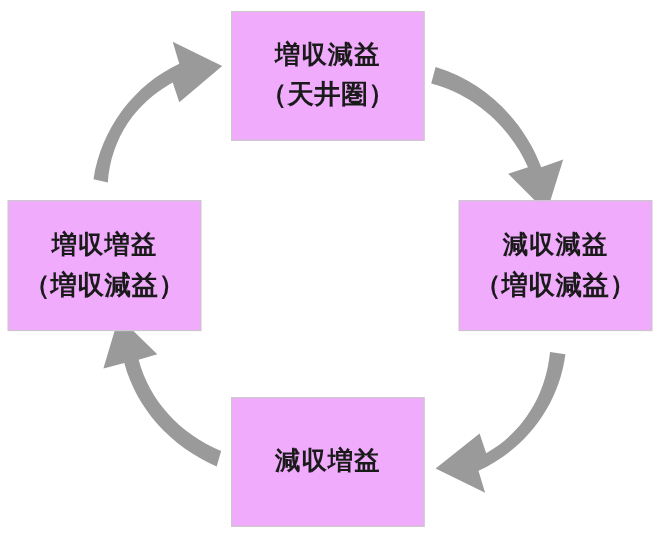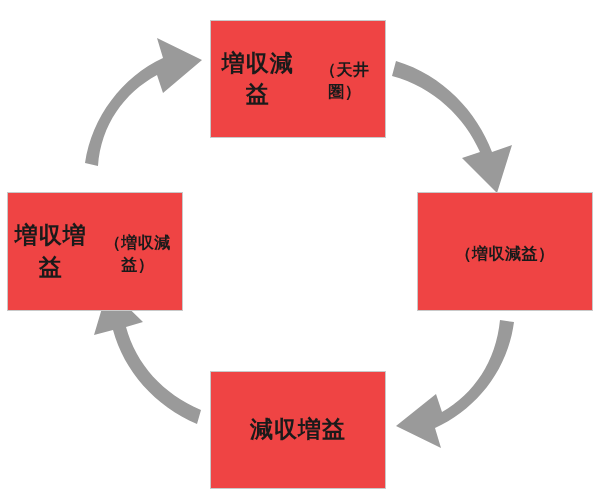--- a/index.html
+++ b/index.html
@@ -21,37 +21,37 @@
   .arrow-layer {
     position: absolute;
     left: 0;
     top: 0;
     width: 600px;
     height: 489px;
   }
   .node {
     position: absolute;
     box-sizing: border-box;
-    background: #ef4444;
+    background: #f0abfc;
     border: 1px solid #c9c9c9;
     display: flex;
+    flex-direction: column;
     align-items: center;
     justify-content: center;
     color: #1a1a1a;
     text-align: center;
-    margin-top: 10px;
   }
   .node-title {
     font-size: 23px;
     font-weight: bold;
     letter-spacing: 1px;
     line-height: 1.35;
   }
   .node-sub {
-    font-size: 16px;
+    font-size: 24px;
     font-weight: bold;
     letter-spacing: 0.5px;
     line-height: 1.35;
     margin-top: 4px;
   }
   #node-top    { left: 210px; top: 10px;  width: 176px; height: 118px; }
   #node-right  { left: 417px; top: 182px; width: 176px; height: 119px; }
   #node-bottom { left: 210px; top: 361px; width: 176px; height: 118px; text-align: right; }
   #node-left   { left: 7px;   top: 182px; width: 176px; height: 119px; }
 </style>
@@ -106,20 +106,21 @@
                Z" fill="#9a9a9a"></path>
     </g>
   </svg>
 
   <div class="node" id="node-top">
     <div class="node-title">増収減益</div>
     <div class="node-sub">（天井圏）</div>
   </div>
 
   <div class="node" id="node-right">
+    <div class="node-title">減収減益</div>
     <div class="node-sub">（増収減益）</div>
   </div>
 
   <div class="node" id="node-bottom">
     <div class="node-title">減収増益</div>
   </div>
 
   <div class="node" id="node-left">
     <div class="node-title">増収増益</div>
     <div class="node-sub">（増収減益）</div>

